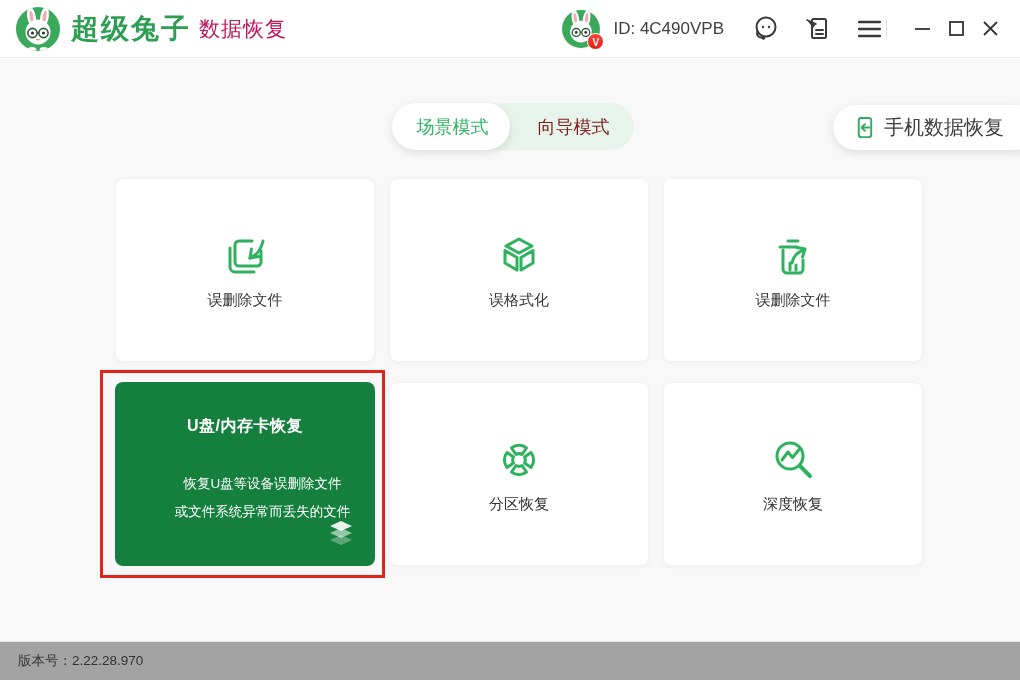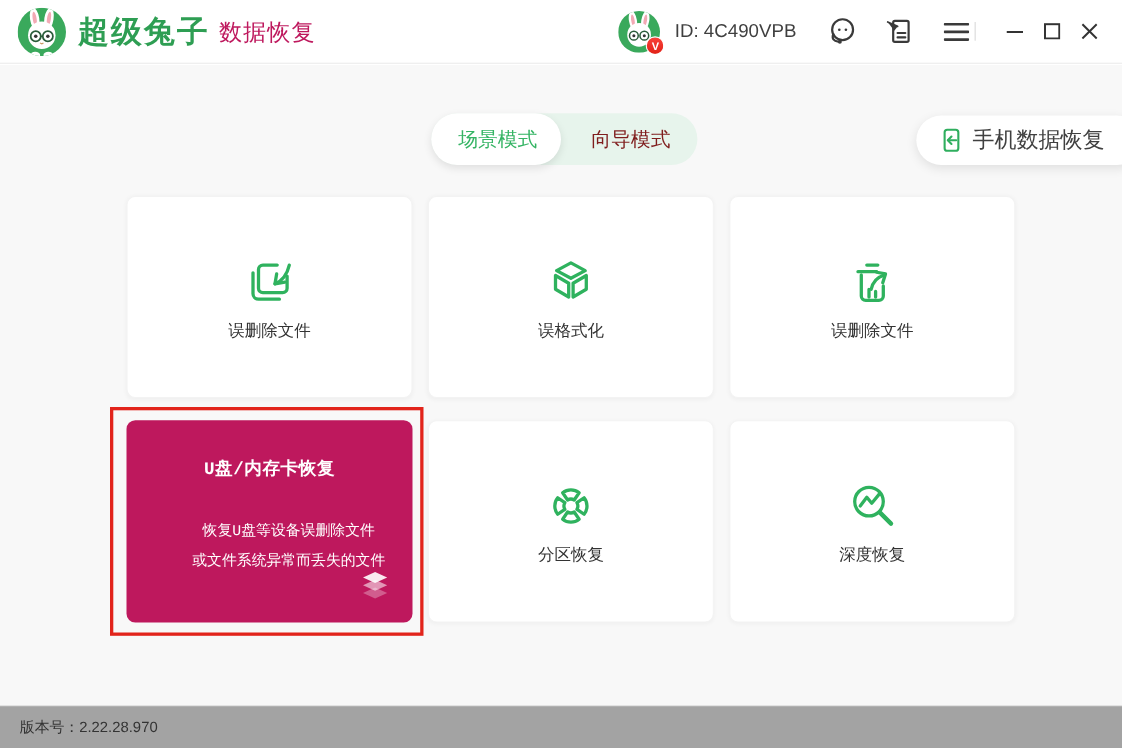--- a/index.html
+++ b/index.html
@@ -64,21 +64,21 @@
     display:grid; grid-template-columns:repeat(3,260px);
     grid-auto-rows:184px; column-gap:14px; row-gap:20px;
   }
   .card {
     background:#fff; border-radius:8px; position:relative; cursor:pointer;
     box-shadow:0 1px 4px rgba(0,0,0,0.04); border:1px solid #f3f3f3;
   }
   .card .c-icon { position:absolute; top:53px; left:0; width:100%; display:flex; justify-content:center; }
   .card .c-label { position:absolute; top:112px; left:0; width:100%; text-align:center;
                    font-size:15px; color:#333; }
-  .card.active-green { background:#be185d; border:none; box-shadow:none;font-family:Liberation Mono, monospace; }
+  .card.active-green { background:#15803d; border:none; box-shadow:none; }
   .card.active-green .g-title { position:absolute; top:34px; width:100%; text-align:center;
                                 color:#fff; font-size:16px; font-weight:bold; letter-spacing:0.5px; }
   .card.active-green .g-desc { position:absolute; top:88px; width:100%; text-align:center;
                                color:#fff; font-size:13.5px; line-height:28px;padding-left:35px; }
   .card.active-green .g-stack { position:absolute; right:15px; bottom:11px; }
 
   .annotation-box {
     position:absolute; left:100px; top:311px; width:285px; height:208px;
     border:3px solid #e2241b; pointer-events:none;
   }

